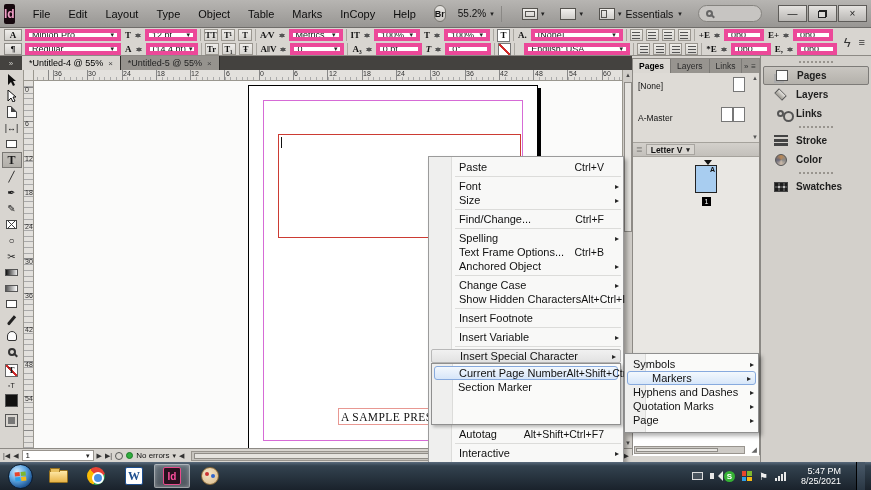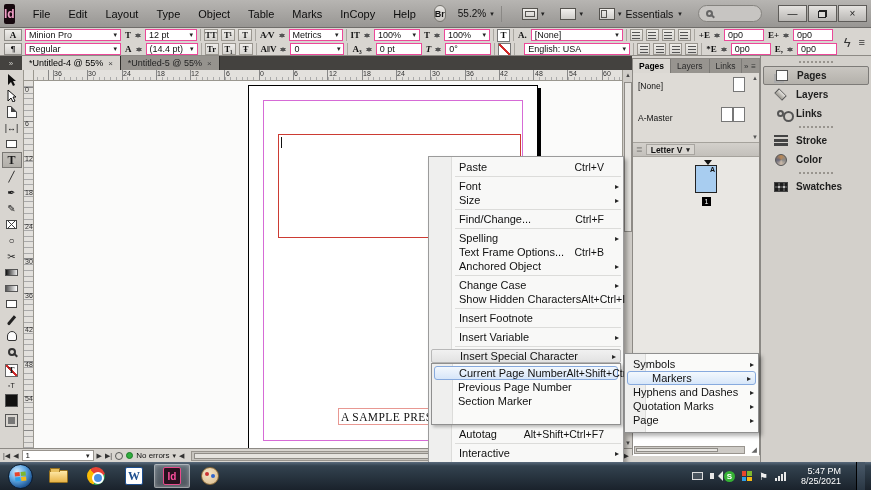--- a/index.html
+++ b/index.html
@@ -26,21 +26,21 @@
   .winbtn{width:29px;height:17px;border:1px solid #5e5c59;background:linear-gradient(#e5e3e0,#b9b7b4);display:flex;align-items:center;justify-content:center;font-size:10px;color:#222}
   .glyph-restore{width:9px;height:8px;position:relative}
   .glyph-restore::before{content:"";position:absolute;right:0;top:0;width:6px;height:5px;border:1px solid #222}
   .glyph-restore::after{content:"";position:absolute;left:0;bottom:0;width:6px;height:5px;border:1px solid #222;background:#dcdad7}
 
   
   .cpanel{position:absolute;left:0;top:28px;width:871px;height:28px;background:#d8d5d0;border-bottom:1px solid #8d8a85;font-size:9px}
   .cprow{height:14px;display:flex;align-items:center;padding-left:4px;gap:3px}
   .cpicon{width:18px;height:12px;border:1px solid #8f8c87;background:linear-gradient(#efedea,#d3d1cd);display:flex;align-items:center;justify-content:center;font-size:9px;font-family:"Liberation Serif",serif;font-weight:bold}
   .cplbl{font-family:"Liberation Serif",serif;font-weight:bold;font-size:9px;padding:0 1px}
-  .fld{height:12px;background:#fff;border:1px solid #ec4899;display:flex;align-items:center;padding:0 3px;gap:3px;white-space:nowrap;overflow:hidden}
+  .fld{height:12px;background:#fff;border:4px solid #ec4899;display:flex;align-items:center;padding:0 3px;gap:3px;white-space:nowrap;overflow:hidden}
   .fld .dd-arrow{margin-left:auto}
   .spin{width:7px;height:11px;position:relative;flex:0 0 auto}
   .spin::before{content:"";position:absolute;left:0;top:0;border:3px solid transparent;border-bottom:4px solid #555}
   .spin::after{content:"";position:absolute;left:0;bottom:0;border:3px solid transparent;border-top:4px solid #555}
   .tbtn{width:14px;height:12px;border:1px solid #9a968f;background:linear-gradient(#f0eeeb,#d6d4d0);display:flex;align-items:center;justify-content:center;font-family:"Liberation Serif",serif;font-weight:bold;font-size:8.5px}
   .vline{width:1px;height:12px;background:#aaa7a1}
   .alignbtn{width:13px;height:12px;border:1px solid #9a968f;background:linear-gradient(#efede9,#d5d3cf);display:flex;align-items:center;justify-content:center}
   .alignbtn i{display:block;width:8px;height:7px;background:repeating-linear-gradient(#555 0 1px,transparent 1px 3px)}
   .chipT{width:13px;height:13px;border:1px solid #777;background:#fff;display:flex;align-items:center;justify-content:center;font-family:"Liberation Serif",serif;font-size:9px;font-weight:bold;position:relative}
   .chipSlash{width:13px;height:13px;border:1px solid #777;background:linear-gradient(45deg,transparent 42%,#d02a2a 42%,#d02a2a 58%,transparent 58%),#fff}
@@ -709,23 +709,20 @@
           <span>InCopy</span>
           <span class="sub">▸</span>
         </div>
 
       <div class="markersmenu">
         <div class="mi bluehl">
             <span>Current Page Number</span>
             <span class="sc">Alt+Shift+Ctrl+N</span>
           </div>
         <div class="mi">
-            <span>Previous Page Number</span>
-          </div>
-        <div class="mi">
             <span>Section Marker</span>
           </div>
       </div>
     </div>
 
     <div class="submenu">
       <div class="mi">
           <span>Symbols</span>
           <span class="sub">▸</span>
         </div>

